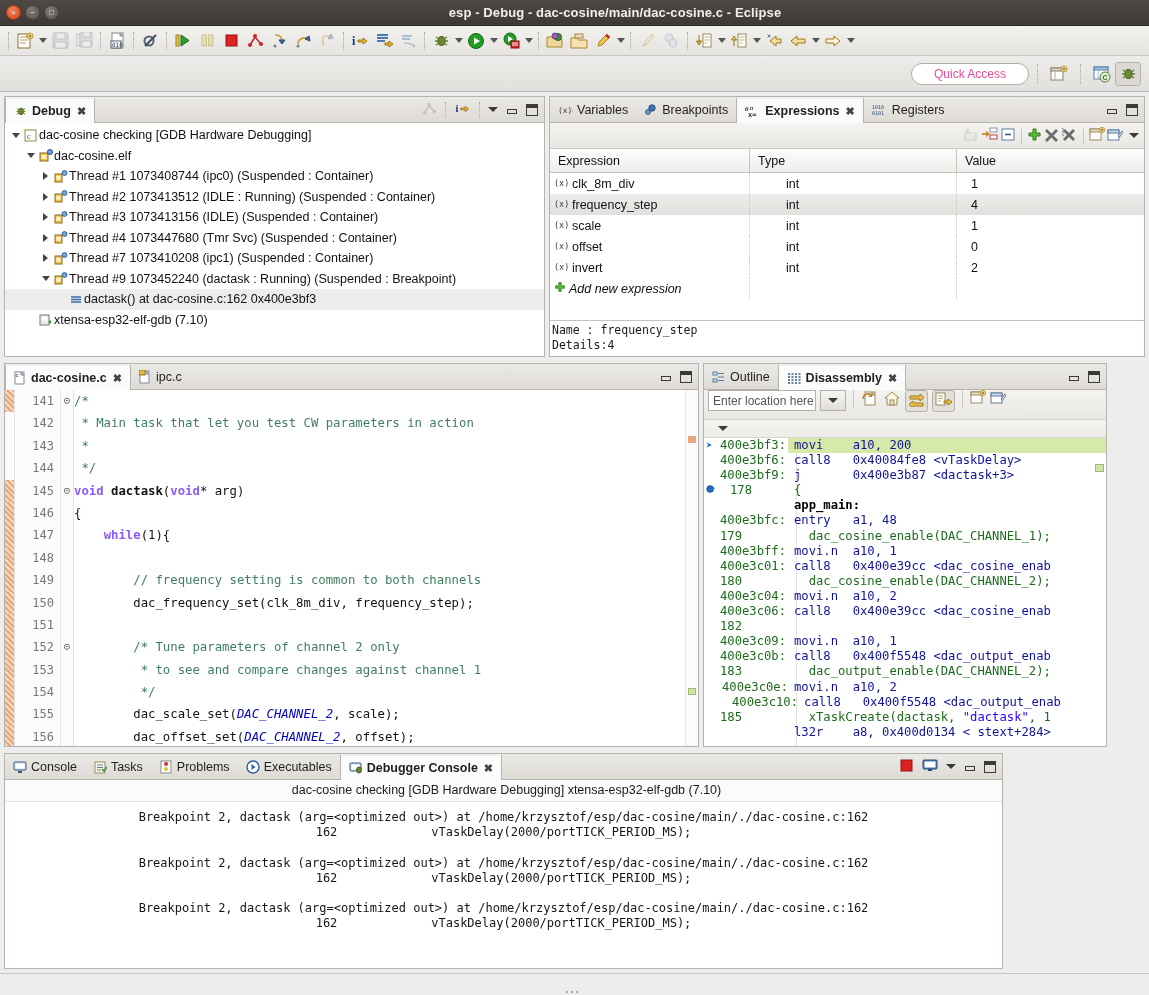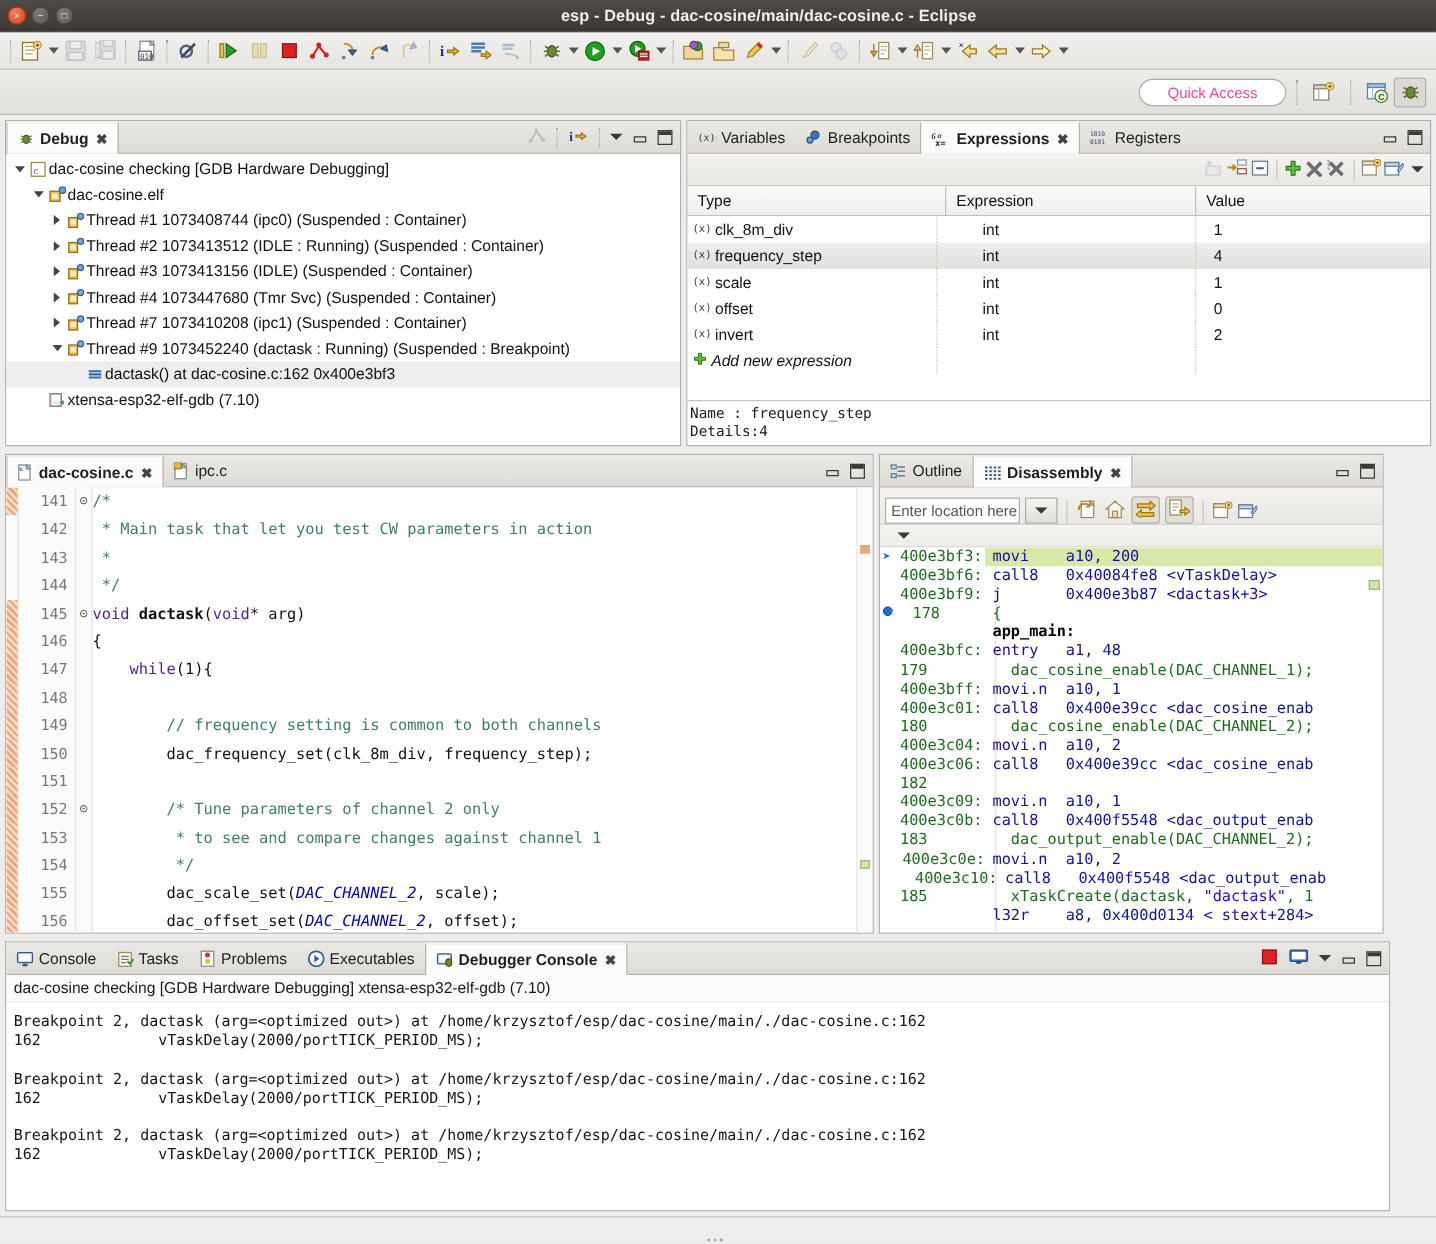--- a/index.html
+++ b/index.html
@@ -116,27 +116,27 @@
   .editor { flex: 1; display: flex; background: #fff; overflow: hidden; position: relative; }
   .ebar { flex: 0 0 10px; background: #fbfbfb; border-right: 1px solid #e2e2e2; position: relative; }
   .gutter { flex: 0 0 46px; background: #fbfbfb; text-align: right; padding-right: 6px;
             font-family: "DejaVu Sans Mono", monospace; font-size: 12px; color: #787878;
             border-right: 1px solid #e6e6e6; }
   .fold { flex: 0 0 13px; background: #fbfbfb; font-family: "DejaVu Sans Mono", monospace;
           font-size: 11px; color: #5a5a5a; text-align:center; border-right: 1px solid #e6e6e6; }
   .code { flex: 1; font-family: "DejaVu Sans Mono", monospace; font-size: 12.3px; color: #111;
           white-space: pre; overflow: hidden; position: relative; }
   .ln { height: 22.4px; line-height: 22.4px; }
-  .kw { color: #4c1d95; font-weight: normal; }
+  .kw { color: #8b5cf6; font-weight: bold; }
   .cm { color: #3f7f5f; }
   .fld { color: #0000c0; font-style: italic; }
   .chg { background: repeating-linear-gradient(45deg,#e8a87c,#e8a87c 2px,#f6d7c2 2px,#f6d7c2 4px); }
 
   
-  .disloc { height: 30px; flex: 0 0 30px; display: flex; align-items: flex-end; gap: 4px;
+  .disloc { height: 30px; flex: 0 0 30px; display: flex; align-items: flex-start; gap: 4px;
             padding: 0 4px; background: linear-gradient(#f4f3f1,#e9e7e3); border-bottom: 1px solid #d6d2cc;}
   .locbox { width: 108px; height: 21px; background: #fff; border: 1px solid #b2aea8;
             font-size: 12px; color: #555; padding: 0 4px; display: flex; align-items: center;
             overflow: hidden; white-space: nowrap; }
   .locdd { width: 26px; height: 21px; background: linear-gradient(#f6f5f3,#e1ded9);
            border: 1px solid #b2aea8; display: flex; align-items: center; justify-content: center; }
   .disrow2 { height: 18px; flex: 0 0 18px; background: linear-gradient(#f4f3f1,#eeece8);
              border-bottom: 1px solid #d6d2cc; display: flex; align-items: center; padding-left: 14px; }
   .disbody { flex: 1; background: #fff; overflow: hidden; font-family: "DejaVu Sans Mono", monospace;
              font-size: 12.2px; position: relative; }
@@ -663,22 +663,22 @@
           <svg width="16" height="15" viewBox="0 0 16 15">
               <rect x="1" y="3" width="11" height="10" fill="#fff" stroke="#5f7a9c"></rect>
               <rect x="1" y="3" width="11" height="3" fill="#c9d8e8" stroke="#5f7a9c"></rect>
               <path d="M11 9l4-5 1.3 1.3-4 5z" fill="#e0e6ee" stroke="#5f7a9c"></path>
             </svg>
         </span>
         <span class="vdown" style="margin-left:4px"></span>
       </div>
 
       <div class="exhead">
+        <div class="c" style="width:200px">Expression</div>
         <div class="c" style="width:207px">Type</div>
-        <div class="c" style="width:200px">Expression</div>
         <div class="c" style="flex:1;border-right:none">Value</div>
       </div>
       <div class="exbody">
           <div class="exrow">
             <div class="c" style="width:200px;padding-left:4px;gap:3px">
               <span><svg width="15" height="11" viewBox="0 0 16 11">
                   <text x="0" y="9" font-size="9" font-family="monospace" fill="#3a3a3a">(x)=</text>
                 </svg></span>
               <span>clk_8m_div</span>
             </div>
@@ -956,21 +956,21 @@
             <div class="drow"><div class="daddr" style="position: relative; padding-left: 28px;"><span>400e3c10:</span></div><div class="dcode">call8   0x400f5548 &lt;dac_output_enab</div></div>
             <div class="drow"><div class="daddr" style="position: relative;"><span>185</span></div><div class="dcode"><span class="src">  xTaskCreate(dactask, </span><span class="str">"dactask"</span><span class="src">, 1</span></div></div>
             <div class="drow"><div class="daddr" style="position: relative;"><span></span></div><div class="dcode">l32r    a8, 0x400d0134 &lt; stext+284&gt;</div></div>
           </div>
         <div style="position:absolute;right:2px;top:26px;width:9px;height:8px;background:#cfe3a6;border:1px solid #9db977"></div>
       </div>
     </div>
   </div>
 
   <div class="row" style="flex:1; padding:6px 4px 4px 4px;">
-    <div class="panel consolepanel" style="width:1108px;">
+    <div class="panel consolepanel" style="width:999px;text-align:center;">
       <div class="tabbar">
         <div class="tab">
           <svg width="14" height="14" viewBox="0 0 14 14">
               <rect x="1" y="2" width="12" height="8" rx="1" fill="#cfe0f0" stroke="#34587f"></rect>
               <rect x="2.5" y="3.5" width="9" height="5" fill="#fff"></rect>
               <path d="M5 11h4v2H5z" fill="#34587f"></path>
             </svg>
           <span>Console</span>
         </div>
         <div class="tab">

